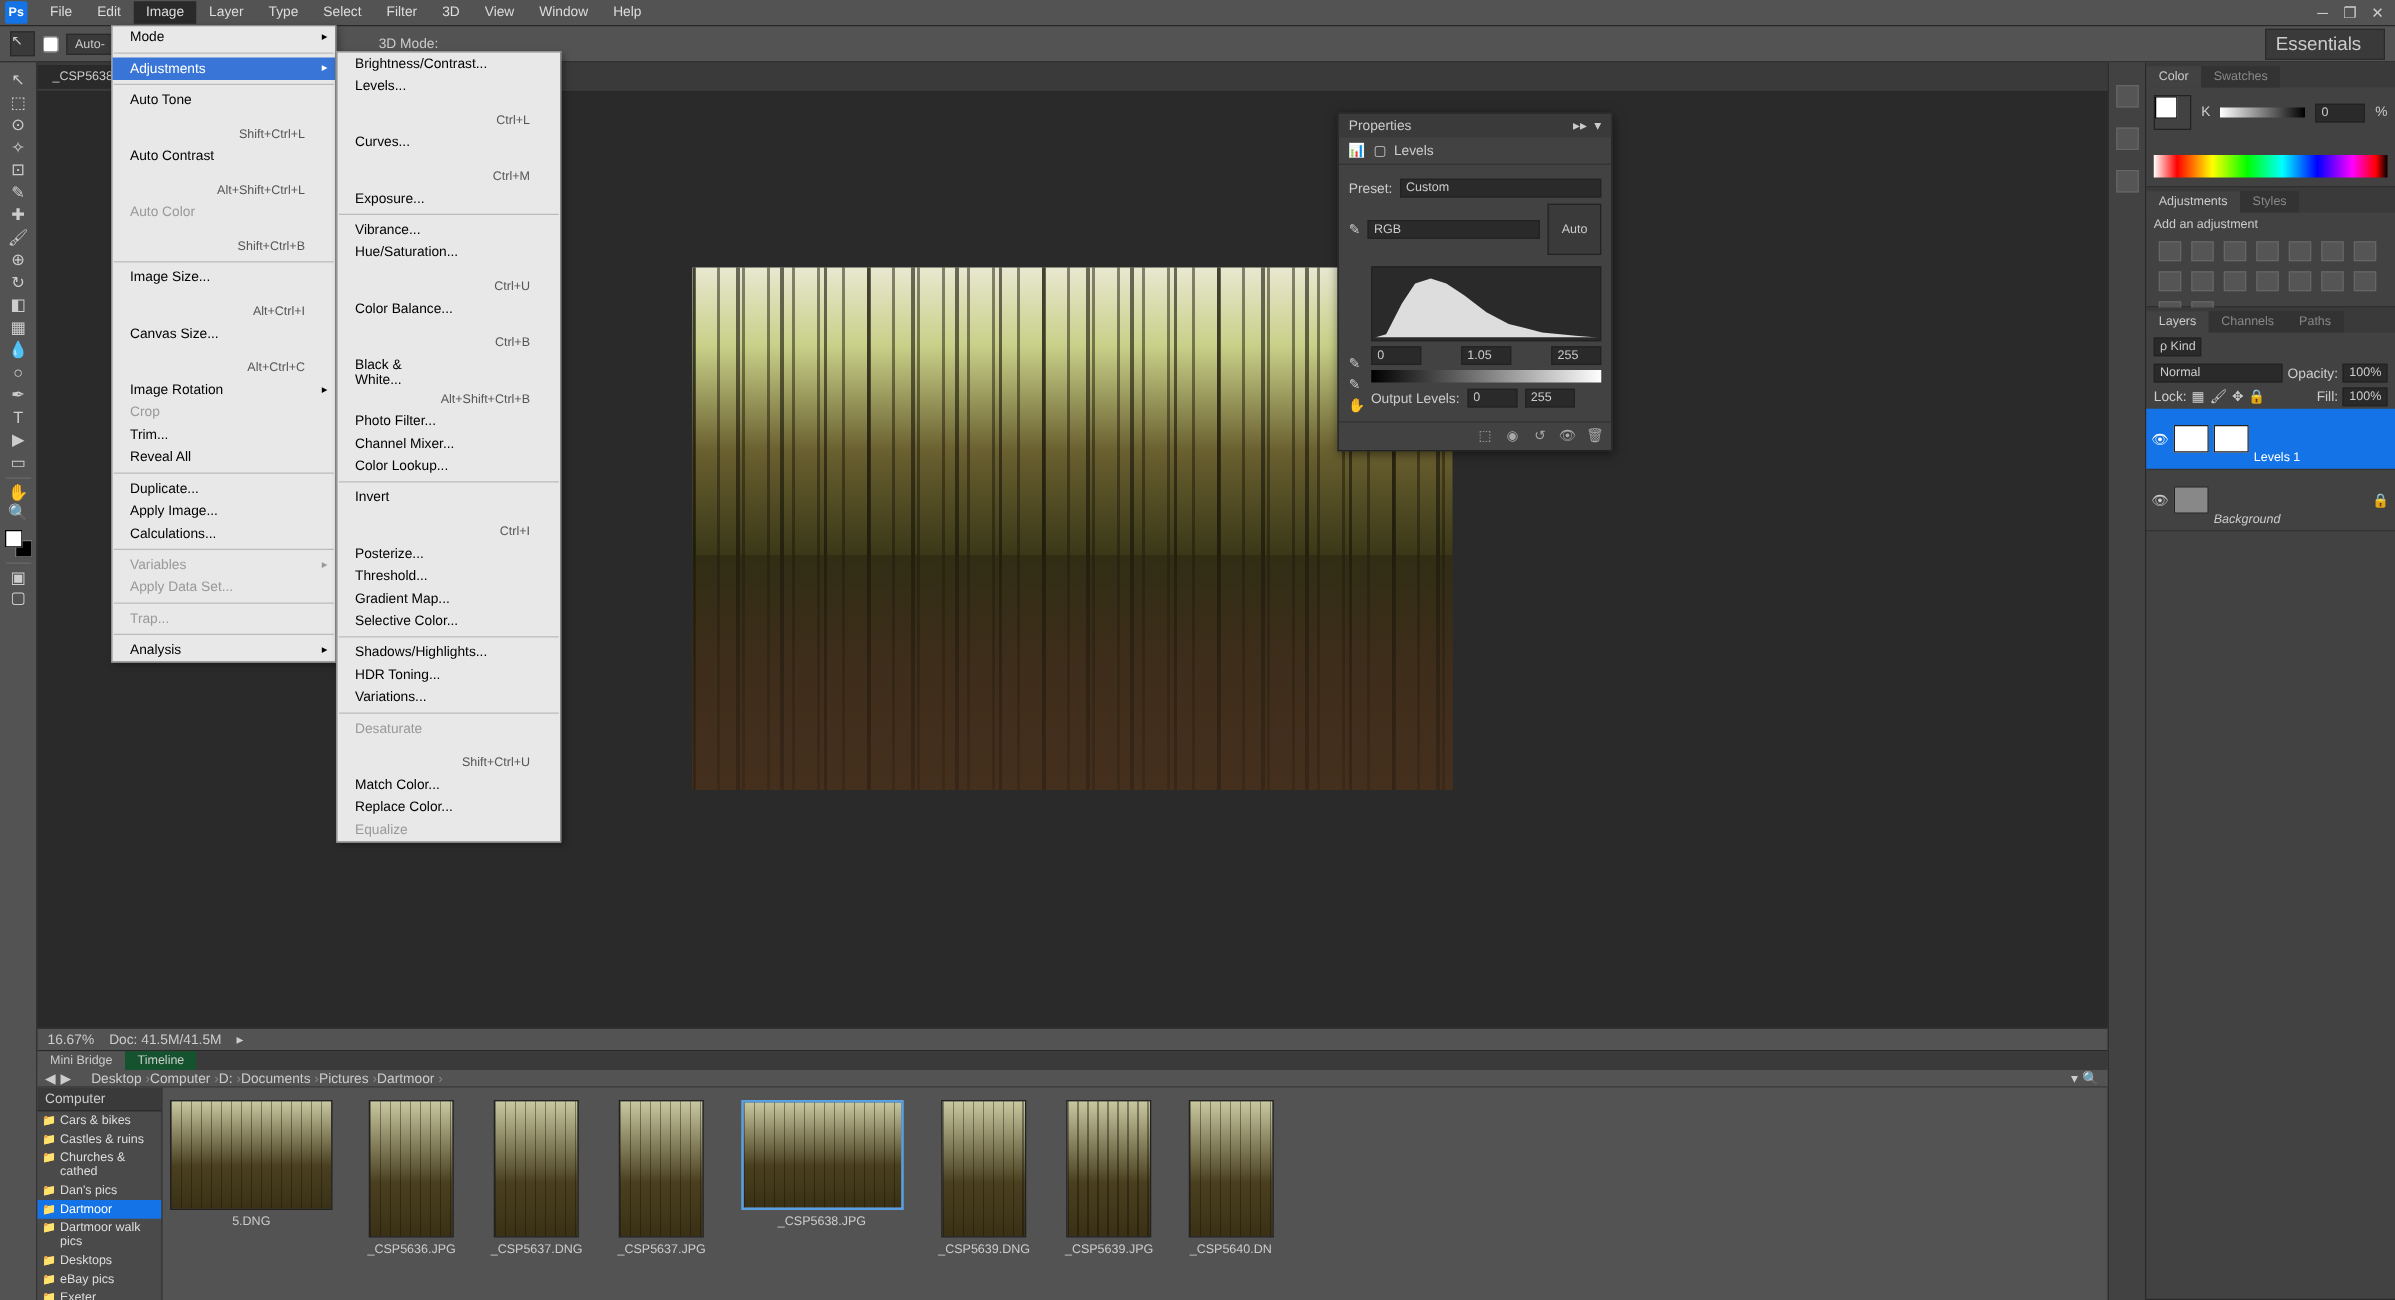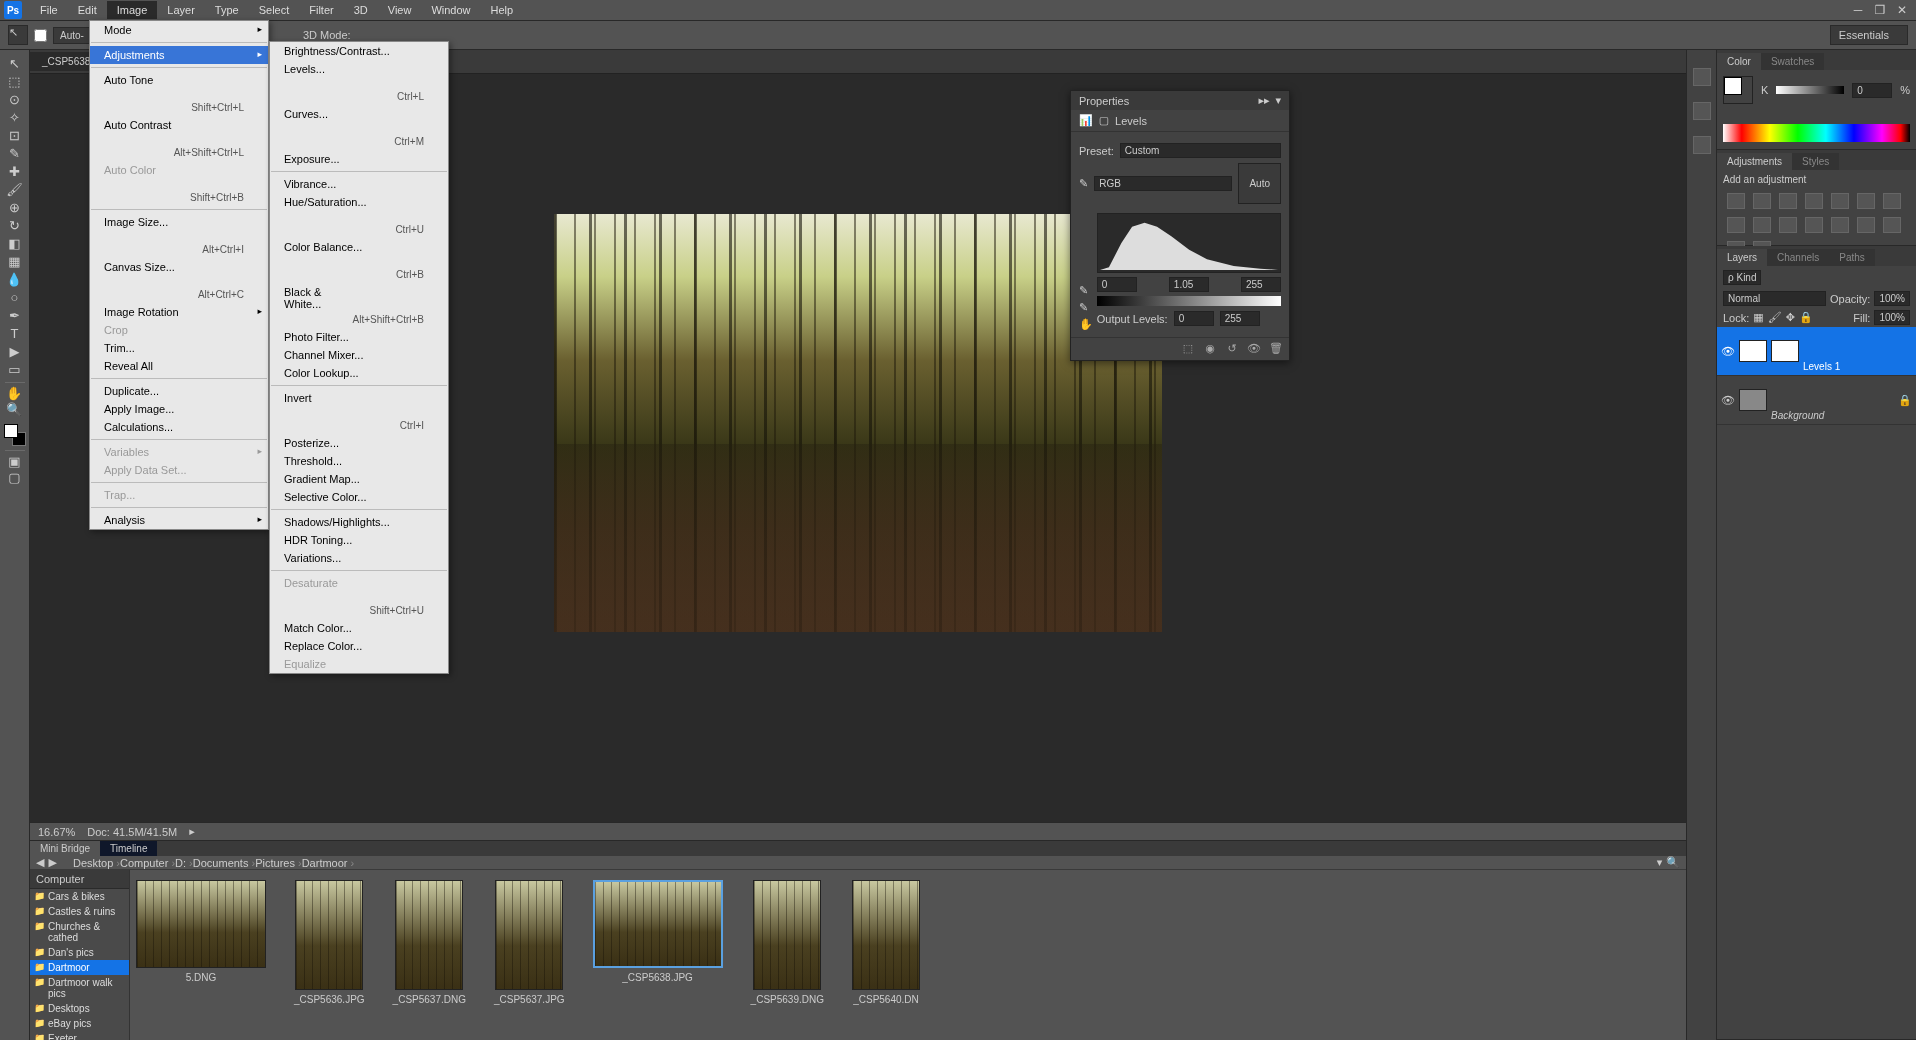--- a/index.html
+++ b/index.html
@@ -10,21 +10,21 @@
 .ps-logo { width: 18px; height: 18px; background: #1473e6; color: #fff; font-weight: bold; font-size: 10px; display: flex; align-items: center; justify-content: center; margin-right: 8px; border-radius: 2px; }
 .menu-item { padding: 3px 10px; color: #ddd; cursor: default; }
 .menu-item.active { background: #2a2a2a; }
 .win-controls { margin-left: auto; display: flex; gap: 2px; padding-right: 4px; }
 .win-btn { width: 20px; height: 16px; display: flex; align-items: center; justify-content: center; color: #ccc; font-size: 12px; }
 
 
 .optionsbar { background: #535353; height: 30px; border-top: 1px solid #282828; border-bottom: 1px solid #282828; display: flex; align-items: center; padding: 0 8px; gap: 6px; }
 .opt-icon { width: 20px; height: 20px; background: #3a3a3a; border: 1px solid #2a2a2a; }
 .opt-sel { background: #3a3a3a; border: 1px solid #2a2a2a; padding: 2px 6px; font-size: 10px; color: #ccc; }
-.workspace-sel { margin-left: auto; background: #3a3a3a; border: 1px solid #2a2a2a; padding: 3px 18px 3px 8px; font-size: 11px; }
+.workspace-sel { margin-left: auto; background: #3a3a3a; border: 1px solid #2a2a2a; padding: 3px 18px 3px 8px; font-size: 15px; }
 
 
 .main { display: flex; height: calc(100% - 50px); }
 .toolbar { width: 30px; background: #535353; border-right: 1px solid #282828; display: flex; flex-direction: column; align-items: center; padding-top: 4px; gap: 0; }
 .tool { width: 24px; height: 18px; display: flex; align-items: center; justify-content: center; color: #ccc; font-size: 13px; cursor: default; }
 .tool.sep { border-top: 1px solid #6a6a6a; margin-top: 4px; padding-top: 4px; width: 20px; }
 .color-swatch { width: 22px; height: 22px; position: relative; margin-top: 6px; }
 .color-swatch .fg { position: absolute; width: 14px; height: 14px; background: #fff; border: 1px solid #000; top: 0; left: 0; }
 .color-swatch .bg { position: absolute; width: 14px; height: 14px; background: #000; border: 1px solid #777; bottom: 0; right: 0; }
 
@@ -35,21 +35,21 @@
 .canvas-img { width: 608px; height: 418px; background: linear-gradient(180deg, #e8e8d0 0%, #c8d088 15%, #6a6030 35%, #3a3818 55%, #4a3820 75%, #5a4028 100%); position: relative; margin-top: -50px; }
 .canvas-img::before { content:""; position:absolute; inset:0; background: repeating-linear-gradient(90deg, rgba(30,25,10,0.5) 0 2px, transparent 2px 20px), repeating-linear-gradient(90deg, rgba(20,18,8,0.6) 0 3px, transparent 3px 35px); }
 .canvas-img::after { content:""; position:absolute; bottom:0; left:0; right:0; height:45%; background: linear-gradient(180deg, rgba(35,30,15,0.4) 0%, rgba(60,40,25,0.7) 100%); }
 
 .statusbar { height: 18px; background: #535353; display: flex; align-items: center; padding: 0 8px; gap: 12px; font-size: 10px; color: #ccc; border-top: 1px solid #282828; }
 
 
 .minibridge { height: 200px; background: #535353; border-top: 1px solid #282828; display: flex; flex-direction: column; }
 .mb-tabs { height: 18px; display: flex; background: #3a3a3a; }
 .mb-tab { padding: 2px 10px; color: #ccc; font-size: 10px; background: #535353; }
-.mb-tab.inactive { background: #0f172a; }
+.mb-tab.inactive { background: #14532d; }
 .mb-nav { height: 20px; display: flex; align-items: center; padding: 0 6px; gap: 4px; font-size: 10px; background: #535353; border-bottom: 1px solid #3a3a3a; }
 .mb-crumb { color: #ccc; }
 .mb-crumb::after { content: " ›"; color: #888; }
 .mb-body { flex: 1; display: flex; }
 .mb-sidebar { width: 100px; background: #4a4a4a; border-right: 1px solid #333; display: flex; flex-direction: column; }
 .mb-computer { padding: 3px 6px; background: #3a3a3a; border-bottom: 1px solid #2a2a2a; }
 .mb-folder { padding: 2px 4px 2px 18px; font-size: 10px; color: #ddd; position: relative; }
 .mb-folder::before { content:"📁"; position:absolute; left:4px; font-size:9px; }
 .mb-folder.active { background: #1473e6; color: #fff; }
 .mb-thumbs { flex: 1; display: flex; gap: 28px; padding: 10px 6px; overflow-x: auto; }
@@ -388,20 +388,24 @@
             <div class="thumb">
               <div class="thumb-img wide selected"></div>
               <div class="thumb-lbl">_CSP5638.JPG</div>
             </div>
             <div class="thumb">
               <div class="thumb-img"></div>
               <div class="thumb-lbl">_CSP5639.DNG</div>
             </div>
             <div class="thumb">
               <div class="thumb-img"></div>
+              <div class="thumb-lbl">_CSP5639.JPG</div>
+            </div>
+            <div class="thumb">
+              <div class="thumb-img"></div>
               <div class="thumb-lbl">_CSP5640.DN</div>
             </div>
           </div>
       </div>
     </div>
   </div>
 
   <div class="dockstrip">
     <div class="dock-ic"></div>
     <div class="dock-ic"></div>

